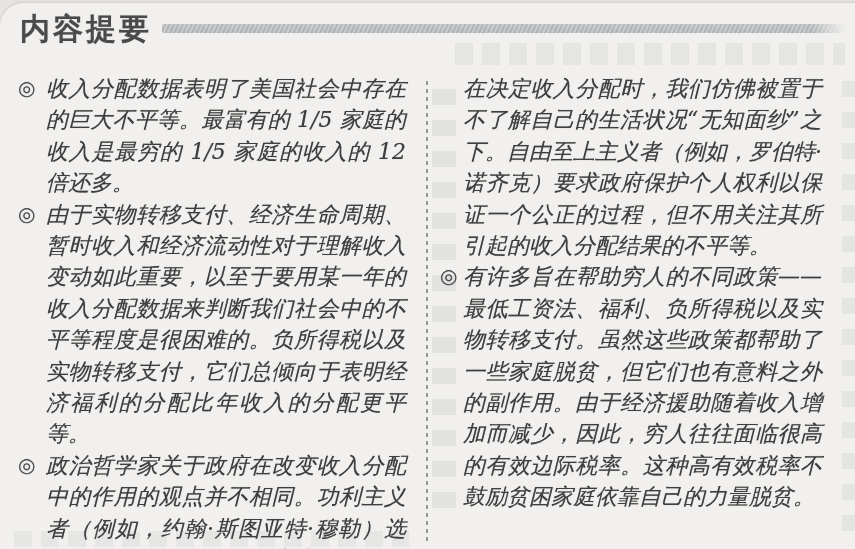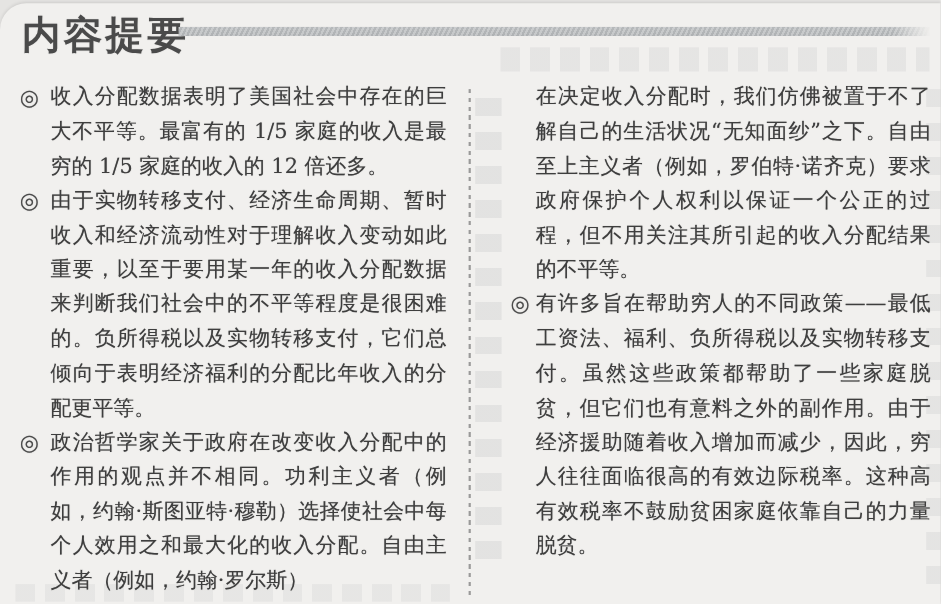--- a/index.html
+++ b/index.html
@@ -16,21 +16,21 @@
     left: 0; right: 0; top: 3px; bottom: 0;
     background: linear-gradient(180deg, #f3f2f0 0%, #f0efed 60%, #eeede b 100%);
     background-color: #f1f0ee;
     border-top-left-radius: 24px;
     box-shadow: 0 -1px 3px rgba(0,0,0,0.10);
   }
   .page-title {
     position: absolute;
     left: 20px; top: 6px;
     font-family: Liberation Sans, sans-serif;
-    font-size: 35px;
+    font-size: 30px;
     font-weight: 600;
     letter-spacing: 3px;
     color: #4a4a4a;
     text-shadow: 0 0 1px rgba(74,74,74,0.35);
     white-space: nowrap;
   }
   .title-rule {
     position: absolute;
     left: 162px; right: 9px; top: 21px;
     height: 9px;
@@ -46,40 +46,41 @@
     left: 426px; top: 78px;
     width: 2px; height: 462px;
     background: repeating-linear-gradient(to bottom, #787878 0 4px, rgba(0,0,0,0) 4px 8px);
     opacity: 0.72;
   }
   .col {
     position: absolute;
     top: 70px;
   }
   .col-left  { left: 18px;  width: 388px; }
-  .col-right { left: 464px; width: 382px; }
+  .col-right { left: 440px; width: 382px; }
   .item { display: flex; align-items: flex-start; }
   .bullet {
     flex: 0 0 28px;
     font-family: "DejaVu Sans", sans-serif;
     font-size: 20px;
     line-height: 31.4px;
     color: #4b4b4b;
     text-shadow: 0 0 0.8px rgba(75,75,75,0.5);
   }
   .col-right .bullet { flex-basis: 23px; }
   .itext {
     margin: 0;
     flex: 1;
-    font-size: 19px;
+    font-size: 22px;
     line-height: 31.4px;
     color: #3e3e3e;
     text-align: justify;
     text-justify: inter-character;
     text-shadow: 0 0 0.7px rgba(62,62,62,0.55);
+    font-style: italic;
   }
   
   .ghost { position: absolute; pointer-events: none; }
   .ghost-toprow {
     left: 455px; right: 10px; top: 40px; height: 22px;
     background: repeating-linear-gradient(to right, rgba(125,130,136,0.10) 0 18px, rgba(0,0,0,0) 18px 27px);
   }
   .ghost-midcol {
     left: 432px; top: 86px; width: 24px; height: 430px;
     background: repeating-linear-gradient(to bottom, rgba(125,130,136,0.12) 0 16px, rgba(0,0,0,0) 16px 31px);

